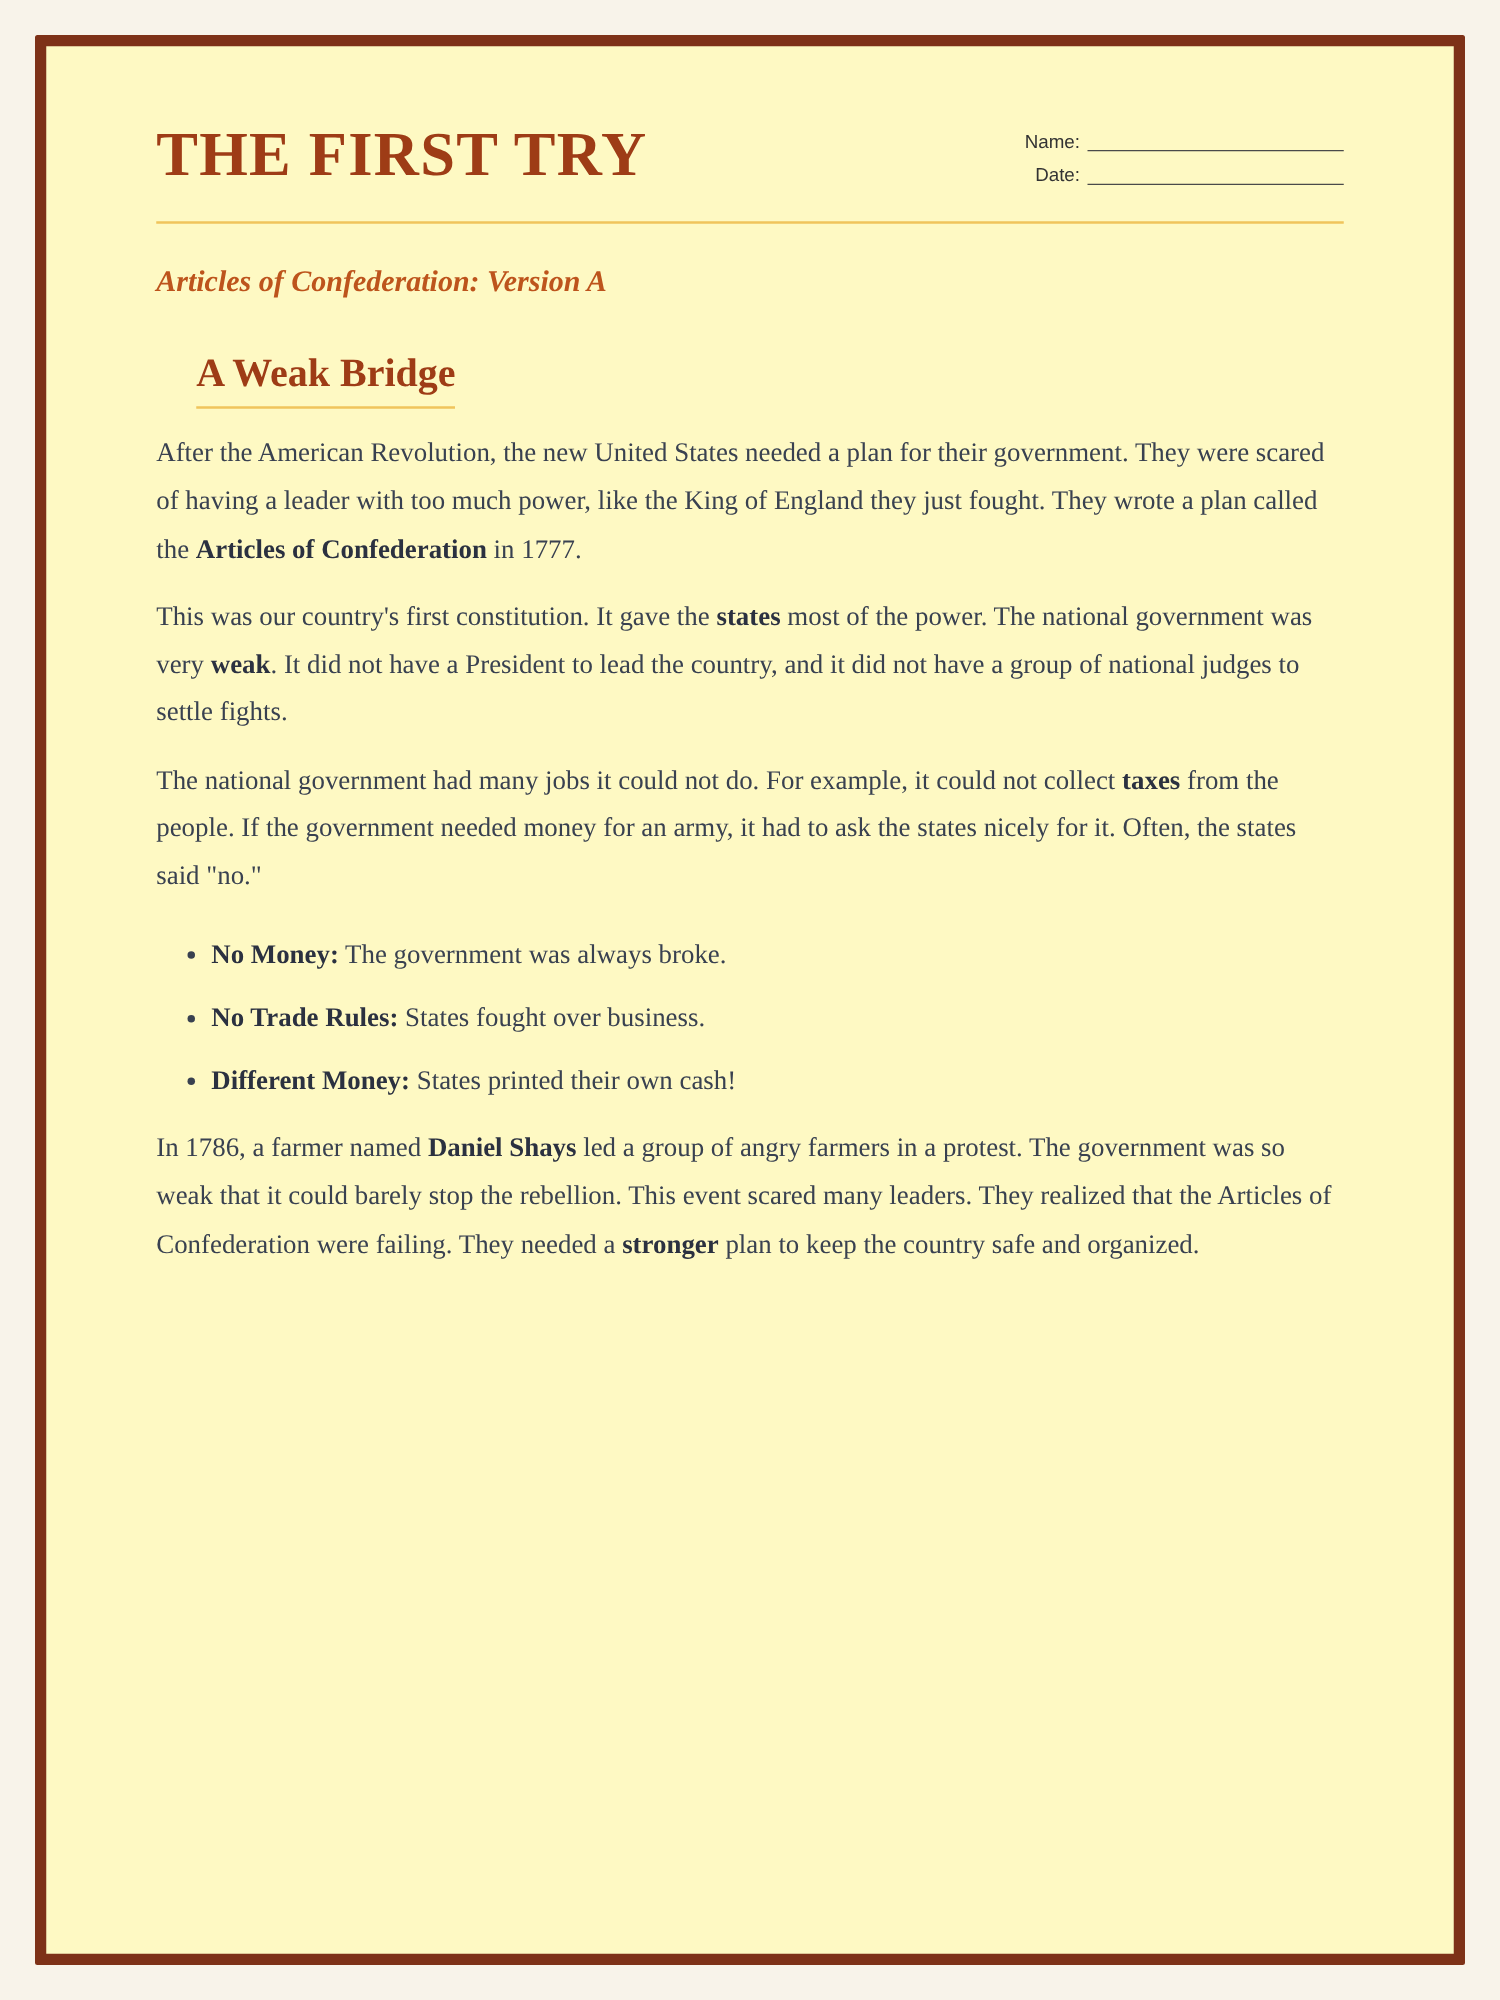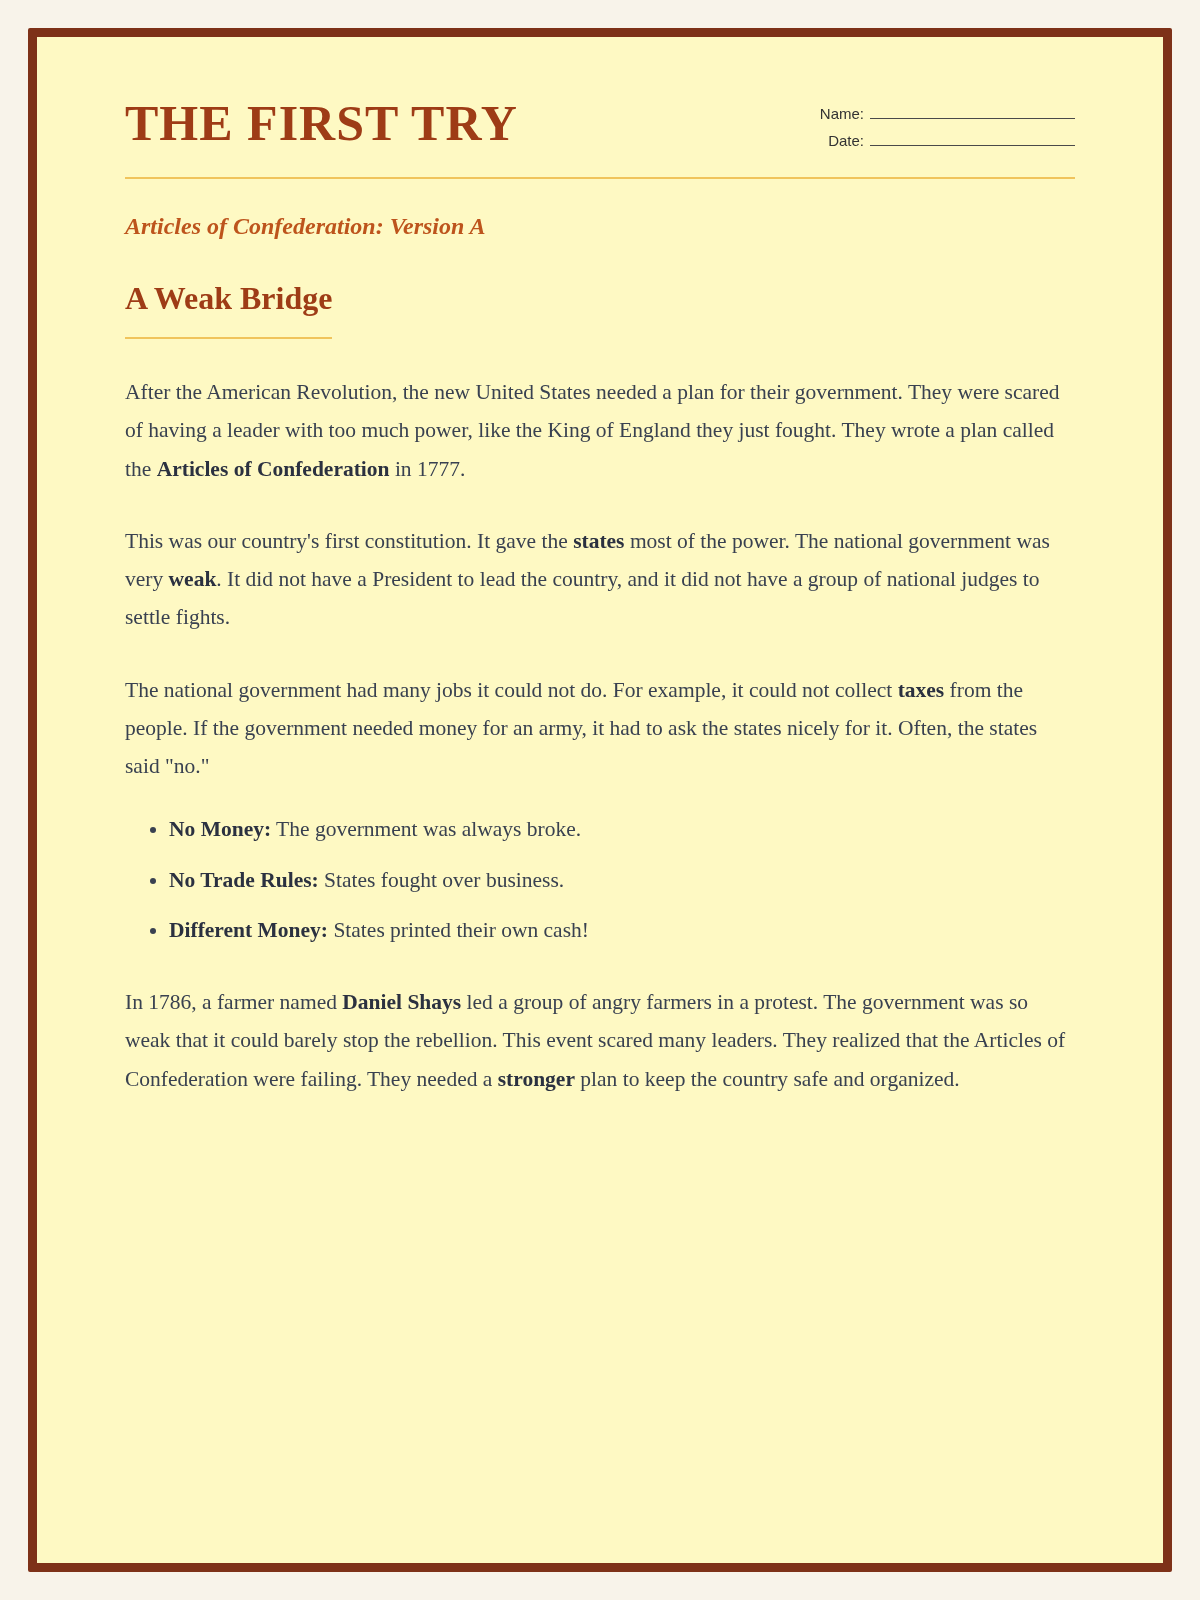--- a/index.html
+++ b/index.html
@@ -41,21 +41,21 @@
   .name-date{
     font-family:"Liberation Sans", sans-serif;
     font-size:15px;
     color:#333;
     text-align:right;
     padding-bottom:2px;
   }
   .name-date .field{
     display:flex;
     justify-content:flex-end;
-    align-items:flex-start;
+    align-items:center;
     margin-top:10px;
     white-space:nowrap;
   }
   .name-date .blank-line{
     display:inline-block;
     width:205px;
     border-bottom:1.5px solid #4a4a4a;
     height:14px;
     margin-left:6px;
   }
@@ -72,25 +72,26 @@
     color:var(--accent2);
   }
   h2.doc-heading{
     margin-top:40px;
     font-size:32px;
     font-weight:700;
     color:var(--accent);
   }
   h2.doc-heading .underlined{
     display:inline-block;
-    padding-bottom:20px;
+    padding-bottom:8px;
     border-bottom:2px solid var(--gold);
+    margin-left:32px;
   }
   p.body-para{
-    margin-top:34px;
+    margin-top:16px;
     font-size:21.5px;
     line-height:1.78;
     color:var(--body-text);
   }
   p.body-para strong, li strong{
     color:#2b3140;
     font-weight:700;
   }
   h3.section-heading{
     margin-top:40px;

